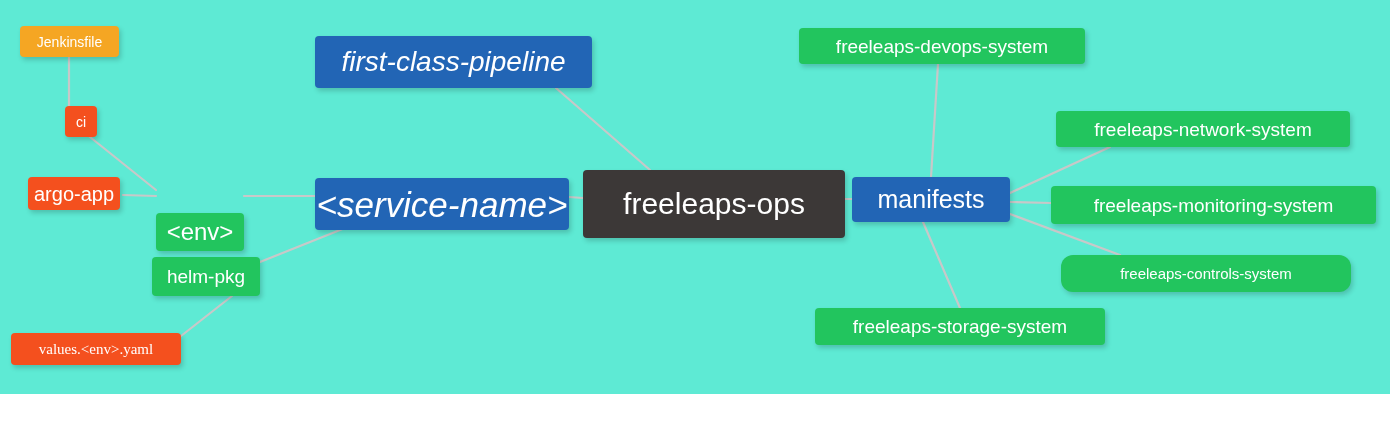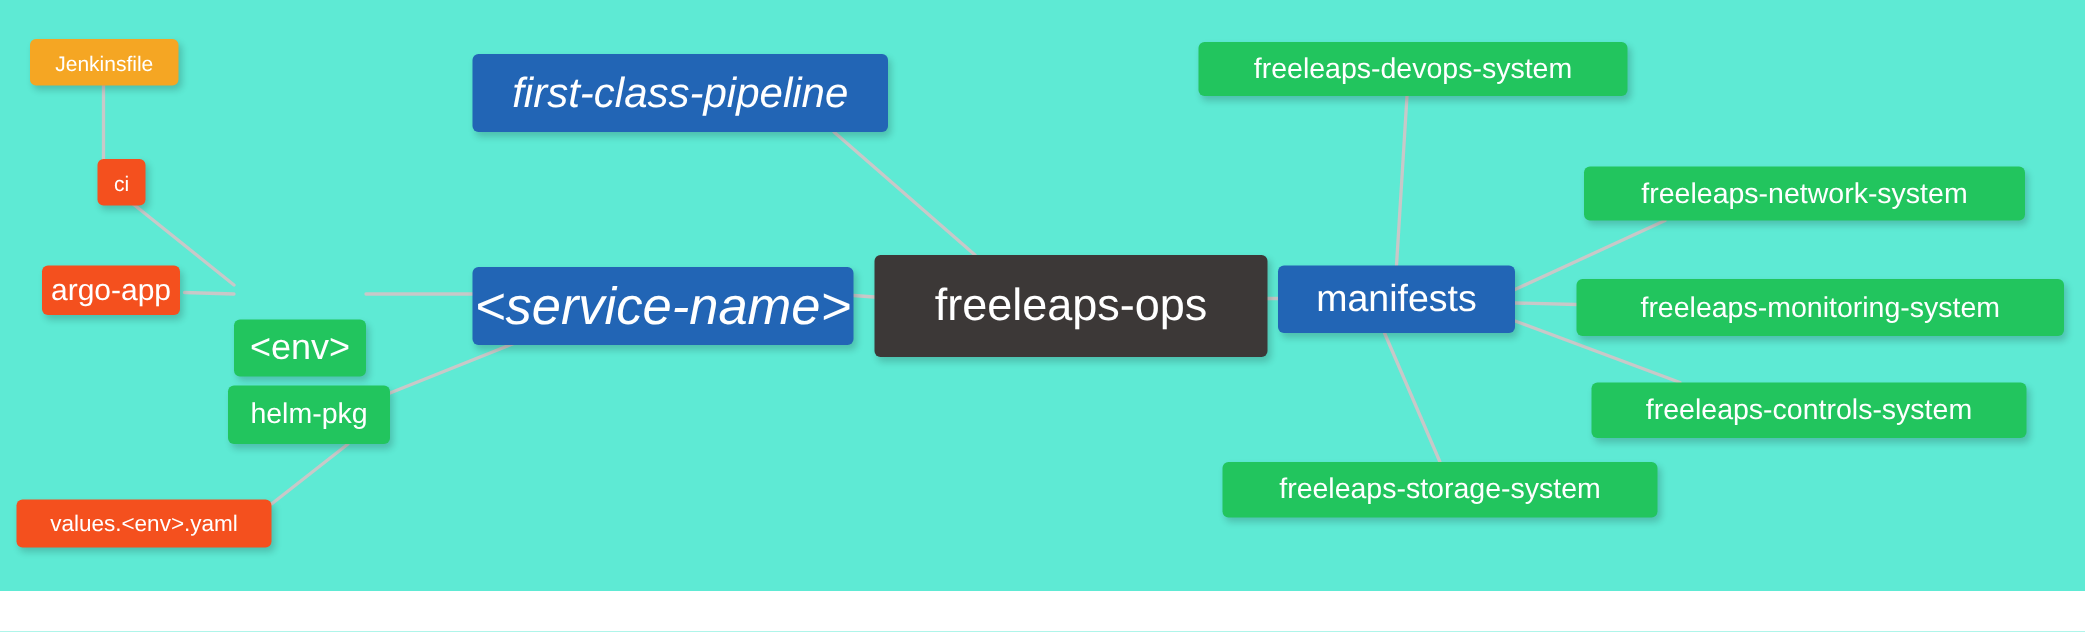--- a/index.html
+++ b/index.html
@@ -74,21 +74,21 @@
       </div>
       <div class="node" style="left: 28px; top: 177px; width: 92px; height: 33px; background: rgb(244, 80, 30); font-size: 20px;">
         <span class="node-label">argo-app</span>
       </div>
       <div class="node" style="left: 156px; top: 178px; width: 88px; height: 38px; background: rgb(34, 197, 94); font-size: 24px; margin-top: 35px;">
         <span class="node-label">&lt;env&gt;</span>
       </div>
       <div class="node" style="left: 152px; top: 257px; width: 108px; height: 39px; background: rgb(34, 197, 94); font-size: 19px; text-align: right;">
         <span class="node-label">helm-pkg</span>
       </div>
-      <div class="node" style="left: 11px; top: 333px; width: 170px; height: 32px; background: rgb(244, 80, 30); font-size: 15px;">
+      <div class="node" style="left: 11px; top: 333px; width: 170px; height: 32px; background: rgb(244, 80, 30); font-size: 15px; font-family: Liberation Serif, serif;">
         <span class="node-label">values.&lt;env&gt;.yaml</span>
       </div>
       <div class="node" style="left: 315px; top: 36px; width: 277px; height: 52px; background: rgb(34, 101, 181); font-size: 28px; font-style: italic;">
         <span class="node-label">first-class-pipeline</span>
       </div>
       <div class="node" style="left: 315px; top: 178px; width: 254px; height: 52px; background: rgb(34, 101, 181); font-size: 35px; font-style: italic;">
         <span class="node-label">&lt;service-name&gt;</span>
       </div>
       <div class="node" style="left: 583px; top: 170px; width: 262px; height: 68px; background: rgb(60, 56, 55); font-size: 30px;">
         <span class="node-label">freeleaps-ops</span>
@@ -98,20 +98,20 @@
       </div>
       <div class="node" style="left: 799px; top: 28px; width: 286px; height: 36px; background: rgb(34, 197, 94); font-size: 19px;">
         <span class="node-label">freeleaps-devops-system</span>
       </div>
       <div class="node" style="left: 1056px; top: 111px; width: 294px; height: 36px; background: rgb(34, 197, 94); font-size: 19px; text-align: right;">
         <span class="node-label">freeleaps-network-system</span>
       </div>
       <div class="node" style="left: 1051px; top: 186px; width: 325px; height: 38px; background: rgb(34, 197, 94); font-size: 19px;">
         <span class="node-label">freeleaps-monitoring-system</span>
       </div>
-      <div class="node" style="left: 1061px; top: 255px; width: 290px; height: 37px; background: rgb(34, 197, 94); font-size: 19px;">
+      <div class="node" style="left: 1061px; top: 255px; width: 290px; height: 37px; background: rgb(34, 197, 94); font-size: 15px; border-radius: 12px;">
         <span class="node-label">freeleaps-controls-system</span>
       </div>
       <div class="node" style="left: 815px; top: 308px; width: 290px; height: 37px; background: rgb(34, 197, 94); font-size: 19px;">
         <span class="node-label">freeleaps-storage-system</span>
       </div>
     </div>
 </div>
 
 </body></html>

